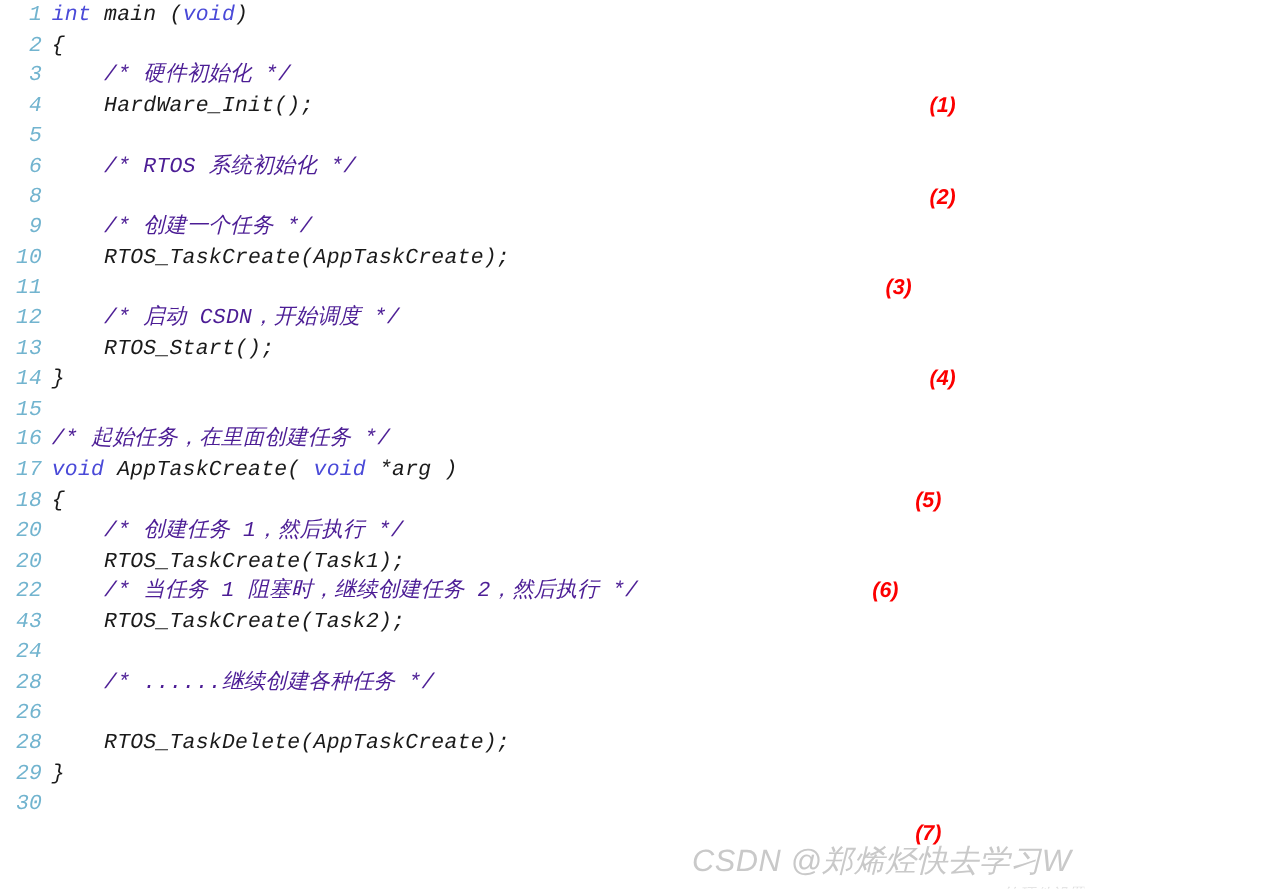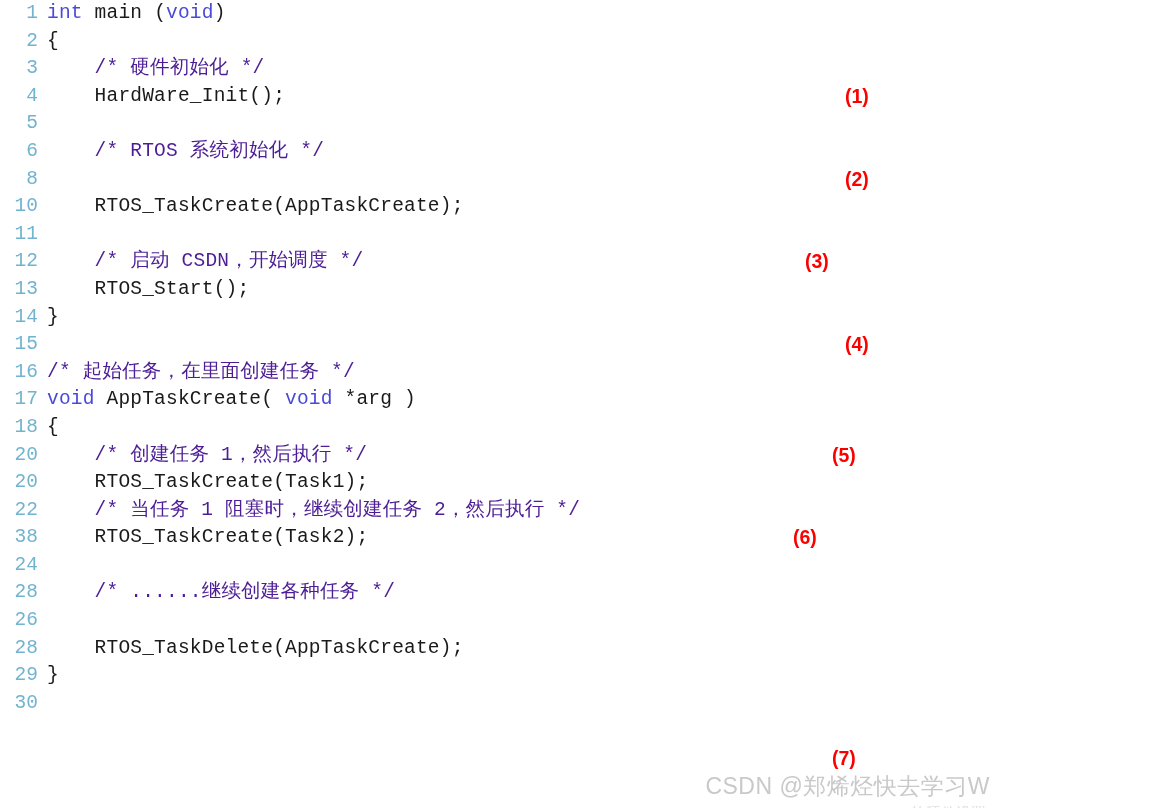--- a/index.html
+++ b/index.html
@@ -8,20 +8,21 @@
     padding: 0;
     background: #ffffff;
   }
   #screenshot {
     position: relative;
     width: 998px;
     height: 808px;
     background: #ffffff;
     overflow: hidden;
     font-family: "Liberation Mono", "DejaVu Sans Mono", monospace;
+    font-style: italic;
   }
   .code-area {
     position: absolute;
     left: 0;
     top: 0;
     width: 1153px;
     height: 808px;
   }
   .code-line {
     position: relative;
@@ -60,24 +61,24 @@
     position: absolute;
     color: #fc0000;
     font-weight: bold;
     font-size: 19.5px;
     font-family: "Liberation Sans", "DejaVu Sans", sans-serif;
     line-height: 27.6px;
     top: 0;
   }
   .watermark {
     position: absolute;
-    right: 8px;
+    right: 24px;
     bottom: 6px;
     color: #c9c9c9;
-    font-size: 23px;
+    font-size: 28px;
     font-family: "Liberation Sans", "DejaVu Sans", sans-serif;
     white-space: nowrap;
     letter-spacing: 0.5px;
     pointer-events: none;
   }
   .watermark-sub {
     position: absolute;
     right: 12px;
     bottom: -6px;
     color: #dedede;
@@ -94,33 +95,34 @@
 <div id="screenshot">
 
   <div class="code-area" id="code-area">
       <div class="code-line"><span class="gutter">1</span><span class="code-text"><span class="kw">int</span><span class="plain"> main (</span><span class="kw">void</span><span class="plain">)</span></span></div>
       <div class="code-line"><span class="gutter">2</span><span class="code-text"><span class="plain">{</span></span></div>
       <div class="code-line"><span class="gutter">3</span><span class="code-text"><span class="cmt">    /* 硬件初始化 */</span></span></div>
       <div class="code-line"><span class="gutter">4</span><span class="code-text"><span class="plain">    HardWare_Init();</span></span></div>
       <div class="code-line"><span class="gutter">5</span><span class="code-text"><span class="plain"></span></span></div>
       <div class="code-line"><span class="gutter">6</span><span class="code-text"><span class="cmt">    /* RTOS 系统初始化 */</span></span></div>
       <div class="code-line"><span class="gutter">8</span><span class="code-text"><span class="plain"></span></span></div>
+      <div class="code-line"><span class="gutter">9</span><span class="code-text"><span class="cmt">    /* 创建一个任务 */</span></span></div>
       <div class="code-line"><span class="gutter">10</span><span class="code-text"><span class="plain">    RTOS_TaskCreate(AppTaskCreate);</span></span></div>
       <div class="code-line"><span class="gutter">11</span><span class="code-text"><span class="plain"></span></span></div>
       <div class="code-line"><span class="gutter">12</span><span class="code-text"><span class="cmt">    /* 启动 CSDN，开始调度 */</span></span></div>
       <div class="code-line"><span class="gutter">13</span><span class="code-text"><span class="plain">    RTOS_Start();</span></span></div>
       <div class="code-line"><span class="gutter">14</span><span class="code-text"><span class="plain">}</span></span></div>
       <div class="code-line"><span class="gutter">15</span><span class="code-text"><span class="plain"></span></span></div>
       <div class="code-line"><span class="gutter">16</span><span class="code-text"><span class="cmt">/* 起始任务，在里面创建任务 */</span></span></div>
       <div class="code-line"><span class="gutter">17</span><span class="code-text"><span class="kw">void</span><span class="plain"> AppTaskCreate( </span><span class="kw">void</span><span class="plain"> *arg )</span></span></div>
       <div class="code-line"><span class="gutter">18</span><span class="code-text"><span class="plain">{</span></span></div>
       <div class="code-line"><span class="gutter">20</span><span class="code-text"><span class="cmt">    /* 创建任务 1，然后执行 */</span></span></div>
       <div class="code-line"><span class="gutter">20</span><span class="code-text"><span class="plain">    RTOS_TaskCreate(Task1);</span></span></div>
       <div class="code-line"><span class="gutter">22</span><span class="code-text"><span class="cmt">    /* 当任务 1 阻塞时，继续创建任务 2，然后执行 */</span></span></div>
-      <div class="code-line"><span class="gutter">38</span><span class="code-text"><span class="plain">    RTOS_TaskCreate(Task2);</span></span></div>
+      <div class="code-line"><span class="gutter">43</span><span class="code-text"><span class="plain">    RTOS_TaskCreate(Task2);</span></span></div>
       <div class="code-line"><span class="gutter">24</span><span class="code-text"><span class="plain"></span></span></div>
       <div class="code-line"><span class="gutter">28</span><span class="code-text"><span class="cmt">    /* ......继续创建各种任务 */</span></span></div>
       <div class="code-line"><span class="gutter">26</span><span class="code-text"><span class="plain"></span></span></div>
       <div class="code-line"><span class="gutter">28</span><span class="code-text"><span class="plain">    RTOS_TaskDelete(AppTaskCreate);</span></span></div>
       <div class="code-line"><span class="gutter">29</span><span class="code-text"><span class="plain">}</span></span></div>
       <div class="code-line"><span class="gutter">30</span><span class="code-text"><span class="plain"></span></span></div>
       <div class="marker" style="left: 845px; top: 82.8px;">(1)</div>
       <div class="marker" style="left: 845px; top: 165.6px;">(2)</div>
       <div class="marker" style="left: 805px; top: 248.4px;">(3)</div>
       <div class="marker" style="left: 845px; top: 331.2px;">(4)</div>

